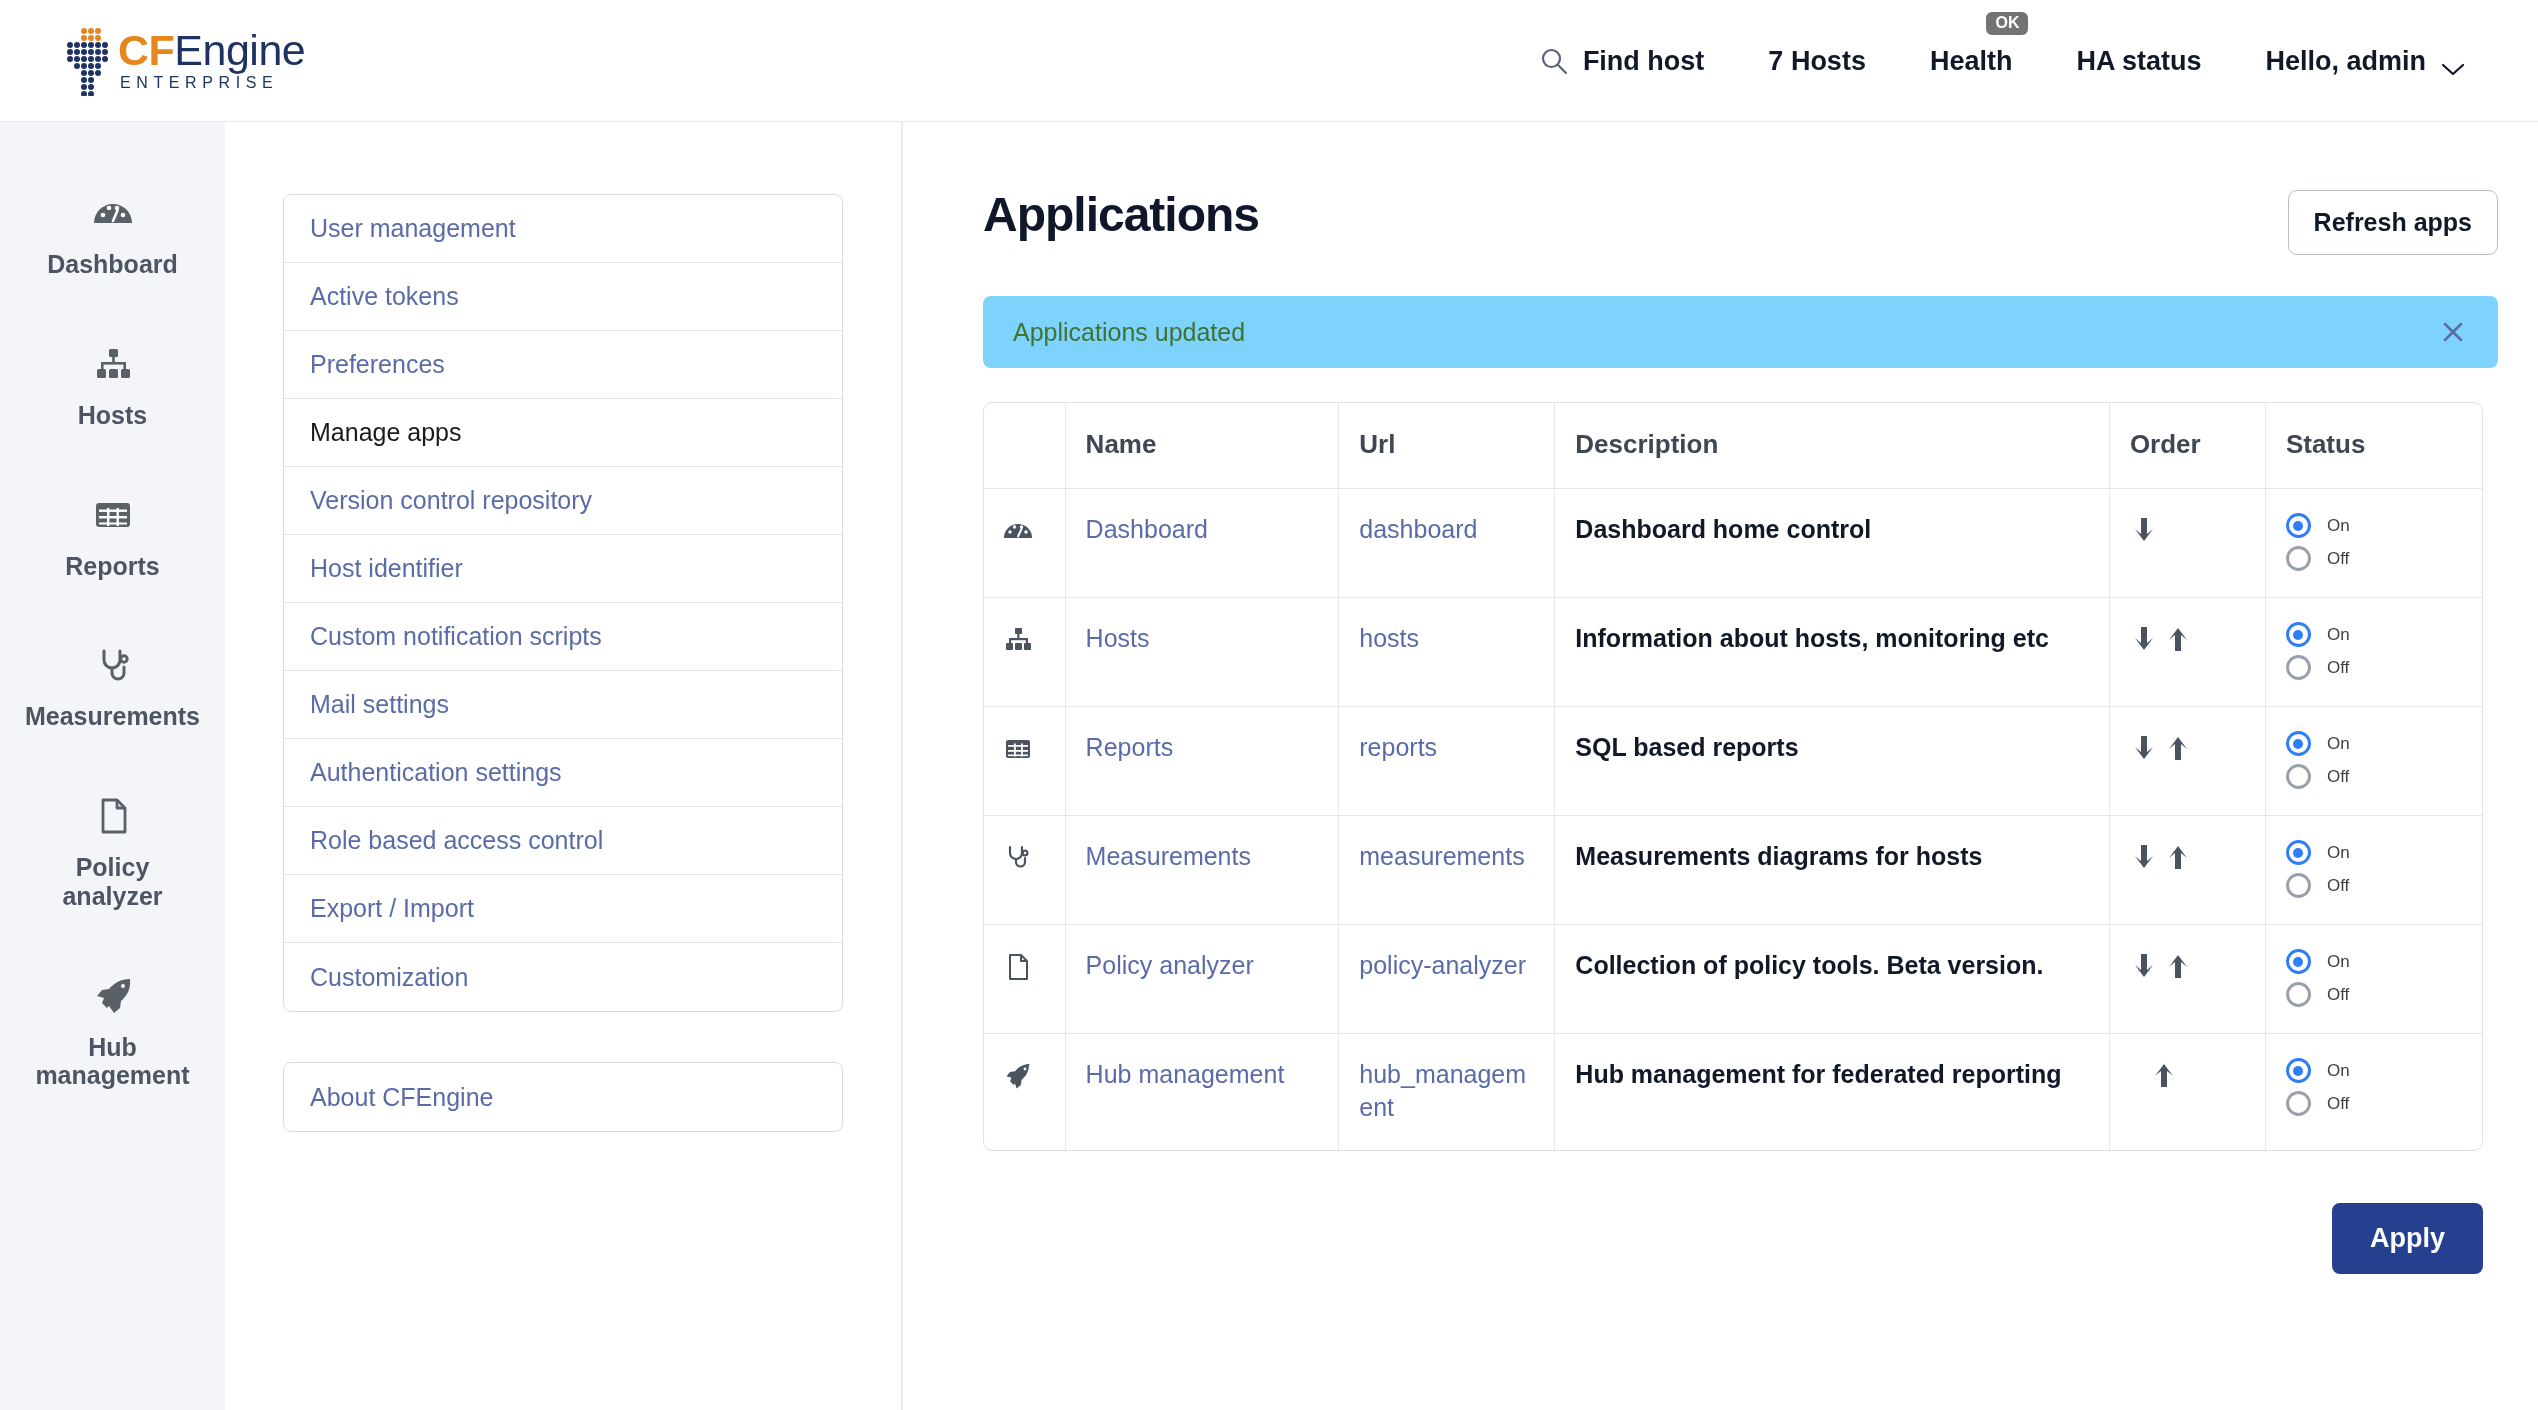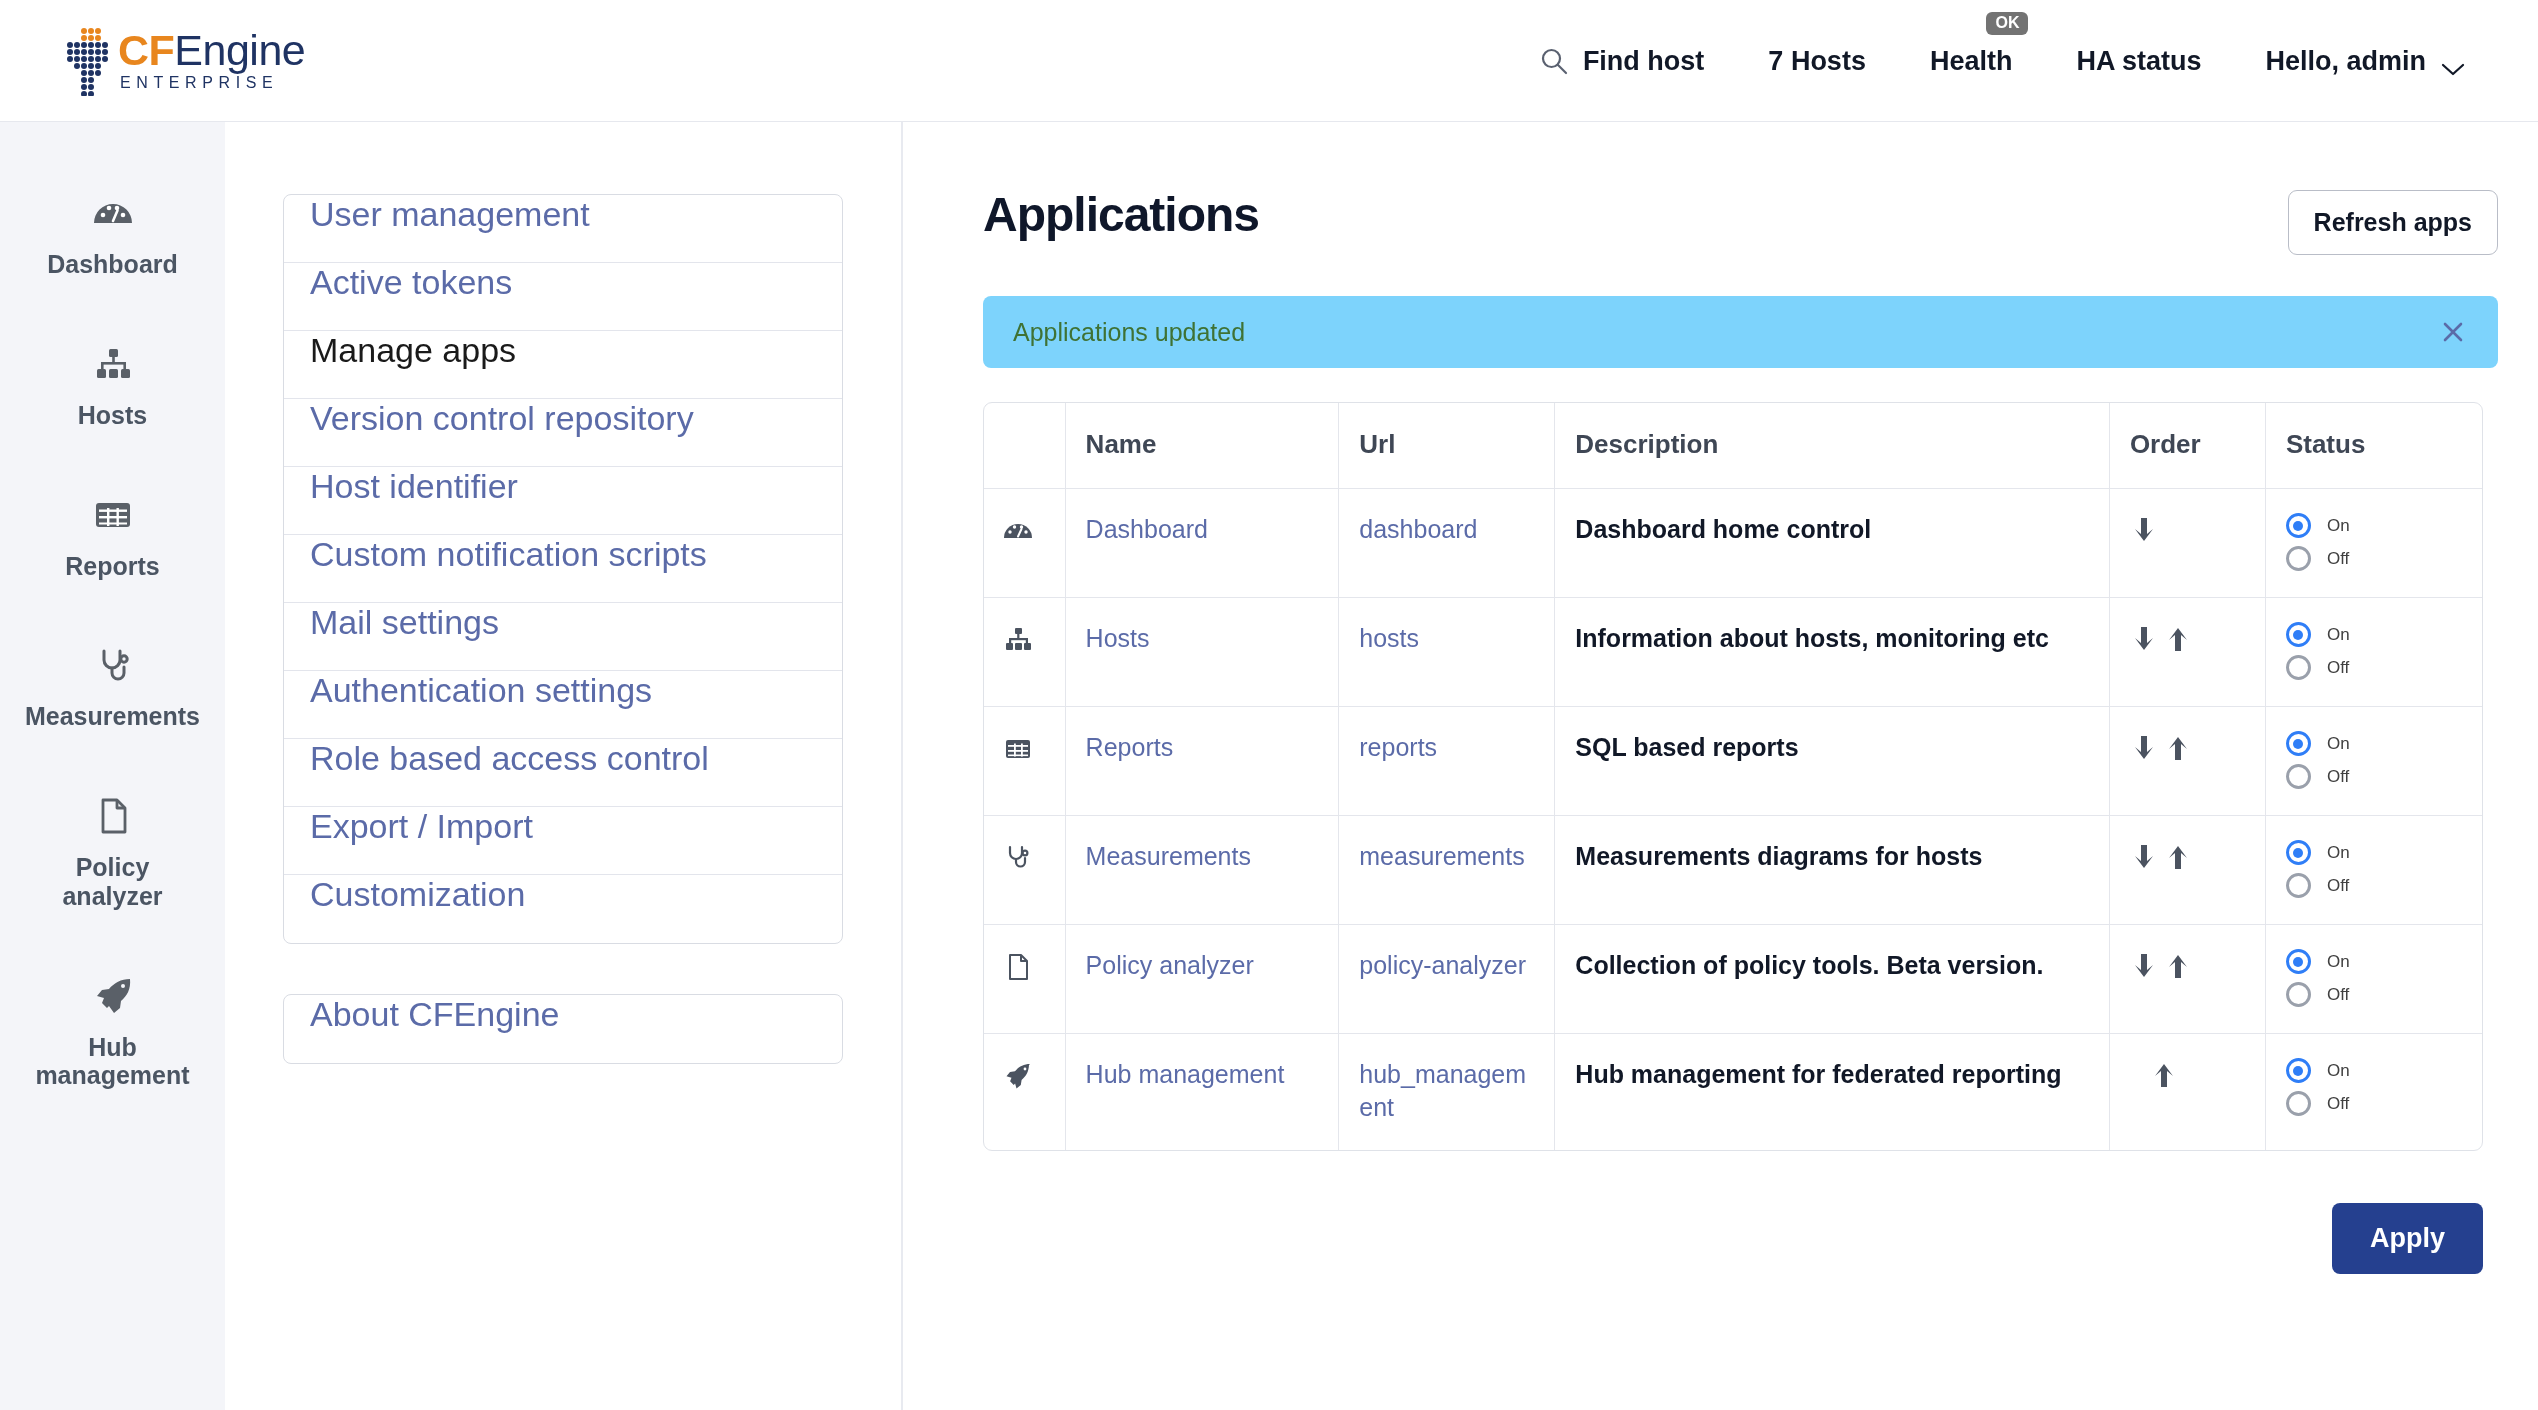--- a/index.html
+++ b/index.html
@@ -73,23 +73,23 @@
   .menucol {
     position: absolute; left: 225px; top: 122px; width: 678px; height: 1288px;
     background: #ffffff; border-right: 2px solid #e8eaf0;
     padding: 72px 58px 0 58px;
   }
   .menu-card {
     border: 1px solid #d9dce3; border-radius: 8px; overflow: hidden;
     background: #ffffff;
   }
   .menu-row {
-    height: 68px; display: flex; 
+    height: 68px; display: flex; align-items: center;
     padding: 0 26px;
-    font-size: 34px; color: #5b6ba8;
+    font-size: 25px; color: #5b6ba8;
     border-bottom: 1px solid #e3e5ec;
   }
   .menu-row:last-child { border-bottom: none; }
   .menu-row.active { color: #1a1a1a; }
   .menu-card.second { margin-top: 50px; }
 
   
   .main {
     position: absolute; left: 903px; top: 122px;
     width: 1635px; height: 1288px; background: #ffffff;
@@ -362,20 +362,23 @@
 </div>
 
 <div class="menucol">
   <div class="menu-card">
     <div class="menu-row">
         <span>User management</span>
       </div>
     <div class="menu-row">
         <span>Active tokens</span>
       </div>
+    <div class="menu-row">
+        <span>Preferences</span>
+      </div>
     <div class="menu-row active">
         <span>Manage apps</span>
       </div>
     <div class="menu-row">
         <span>Version control repository</span>
       </div>
     <div class="menu-row">
         <span>Host identifier</span>
       </div>
     <div class="menu-row">

